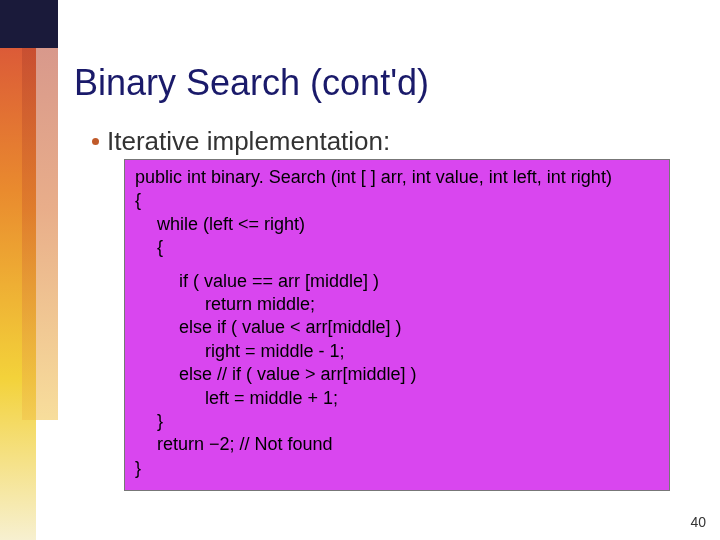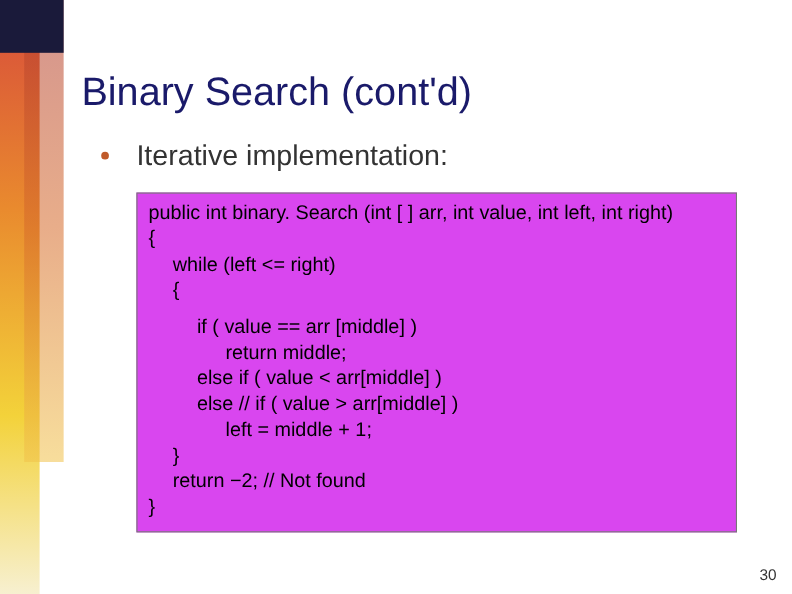--- a/index.html
+++ b/index.html
@@ -25,22 +25,22 @@
   .title {
     font-size: 36px;
     font-weight: 400;
     color: #1a1a6a;
     margin-bottom: 22px;
     margin-top: 26px;
   }
   .bullet-row {
     display: flex;
     align-items: center;
-    gap: 25px;
-    margin-bottom: 18px;
+    gap: 8px;
+    margin-bottom: 2px;
     margin-left: 18px;
   }
   .bullet-dot {
     width: 7px;
     height: 7px;
     border-radius: 50%;
     background: #c05a2a;
     flex-shrink: 0;
   }
   .bullet-text {
@@ -104,21 +104,22 @@
 
   <div class="codebox">
     <span class="blk">public int binary. Search (int [ ] arr, int value, int left, int right)</span>
     <span class="blk">{</span>
     <span class="i1">while (left &lt;= right)</span>
     <span class="i1">{</span>
     <span class="gap"></span>
     <span class="i2">if ( value == arr [middle] )</span>
     <span class="i3">return middle;</span>
     <span class="i2">else if ( value &lt; arr[middle] )</span>
+    <span class="i3">right = middle - 1;</span>
     <span class="i2">else    //  if ( value &gt; arr[middle] )</span>
     <span class="i3">left = middle + 1;</span>
     <span class="i1">}</span>
     <span class="i1">return −2;  // Not found</span>
     <span class="blk">}</span>
   </div>
 </div>
 
-<div class="pagenum">30</div>
+<div class="pagenum">40</div>
 
 </body></html>

